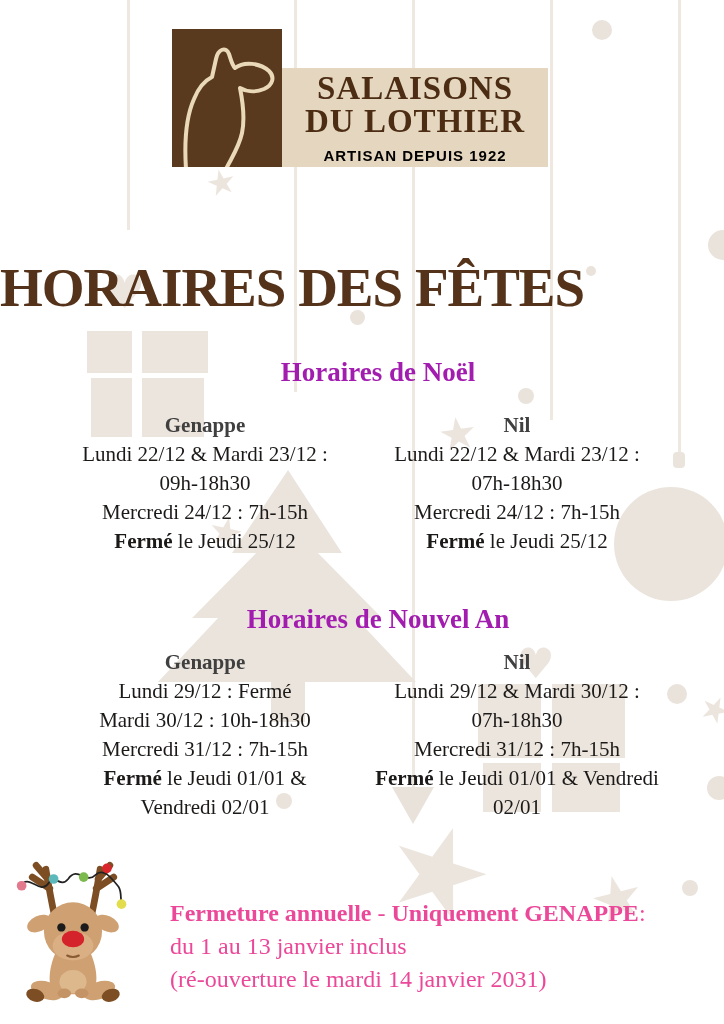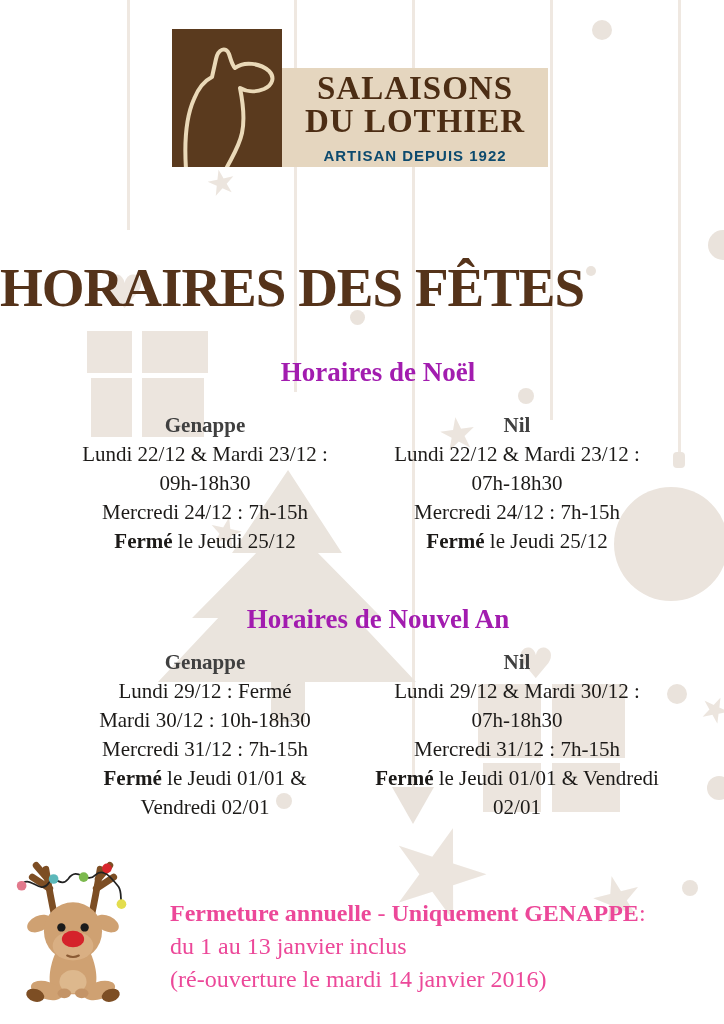--- a/index.html
+++ b/index.html
@@ -22,21 +22,21 @@
                           0 100%,23.3% 69.8%,13.2% 69.8%,38% 39.2%,28.7% 39.2%);}
   .trunk{position:absolute;left:271px;top:680px;width:34px;height:42px;background:#eae4dd;}
   
   .logo{position:absolute;left:172px;top:29px;width:376px;height:138px;display:flex;z-index:2;}
   .logo-mark{width:110px;height:138px;background:#5a3a1e;flex:none;}
   .logo-panel{flex:1;background:#e5d6bf;display:flex;flex-direction:column;
               align-items:center;justify-content:center;margin-top:39px;}
   .logo-l1,.logo-l2{font-weight:700;font-size:33px;line-height:33px;color:#4c2d14;
                     letter-spacing:1px;white-space:nowrap;}
   .logo-tag{margin-top:9px;font-family:"Liberation Sans",sans-serif;font-weight:700;
-            font-size:15px;color:#0c4a6e;letter-spacing:1px;white-space:nowrap;}
+            font-size:15px;color:#000000;letter-spacing:1px;white-space:nowrap;}
   
   .page-title{position:absolute;left:0;top:219px;width:580px;text-align:center;z-index:2;
               font-weight:700;font-size:55px;letter-spacing:-1px;color:#55331a;white-space:nowrap;}
   .sec-title{position:absolute;left:0;width:724px;text-align:center;z-index:2;
              font-weight:700;font-size:27px;color:#a21caf;margin:16px;}
   .sec-title.noel{top:341px;}
   .sec-title.nouvelan{top:588px;}
   .col{position:absolute;width:370px;text-align:center;z-index:2;color:#1c1a18;
        font-size:21px;line-height:29px;}
   .col h3{margin:0;font-size:21px;line-height:29px;font-weight:700;color:#404040;}
@@ -152,21 +152,21 @@
       <div><span>07h-18h30</span></div>
       <div><span>Mercredi 31/12 : 7h-15h</span></div>
       <div><span class="b">Fermé</span><span> le Jeudi 01/01 &amp; Vendredi</span></div>
       <div><span>02/01</span></div>
     </div>
 </div>
 
 <div class="footer">
     <div><span class="b">Fermeture annuelle</span><span> -  </span><span class="b">Uniquement GENAPPE</span><span>:</span></div>
     <div><span>du 1 au 13 janvier inclus</span></div>
-    <div><span>(ré-ouverture le mardi 14 janvier 2016)</span></div>
+    <div><span>(ré-ouverture le mardi 14 janvier 2031)</span></div>
   </div>
 
 <div class="reindeer">
   <svg viewBox="0 0 130 165" width="126" height="160" aria-hidden="true">
     <g stroke="#7d4e24" stroke-width="7" stroke-linecap="round" fill="none">
       <path d="M46,72 C42,54 40,42 37,24"></path>
       <path d="M41,44 L23,32"></path>
       <path d="M39,34 L27,20"></path>
       <path d="M84,72 C88,54 90,42 93,24"></path>
       <path d="M89,44 L107,32"></path>

